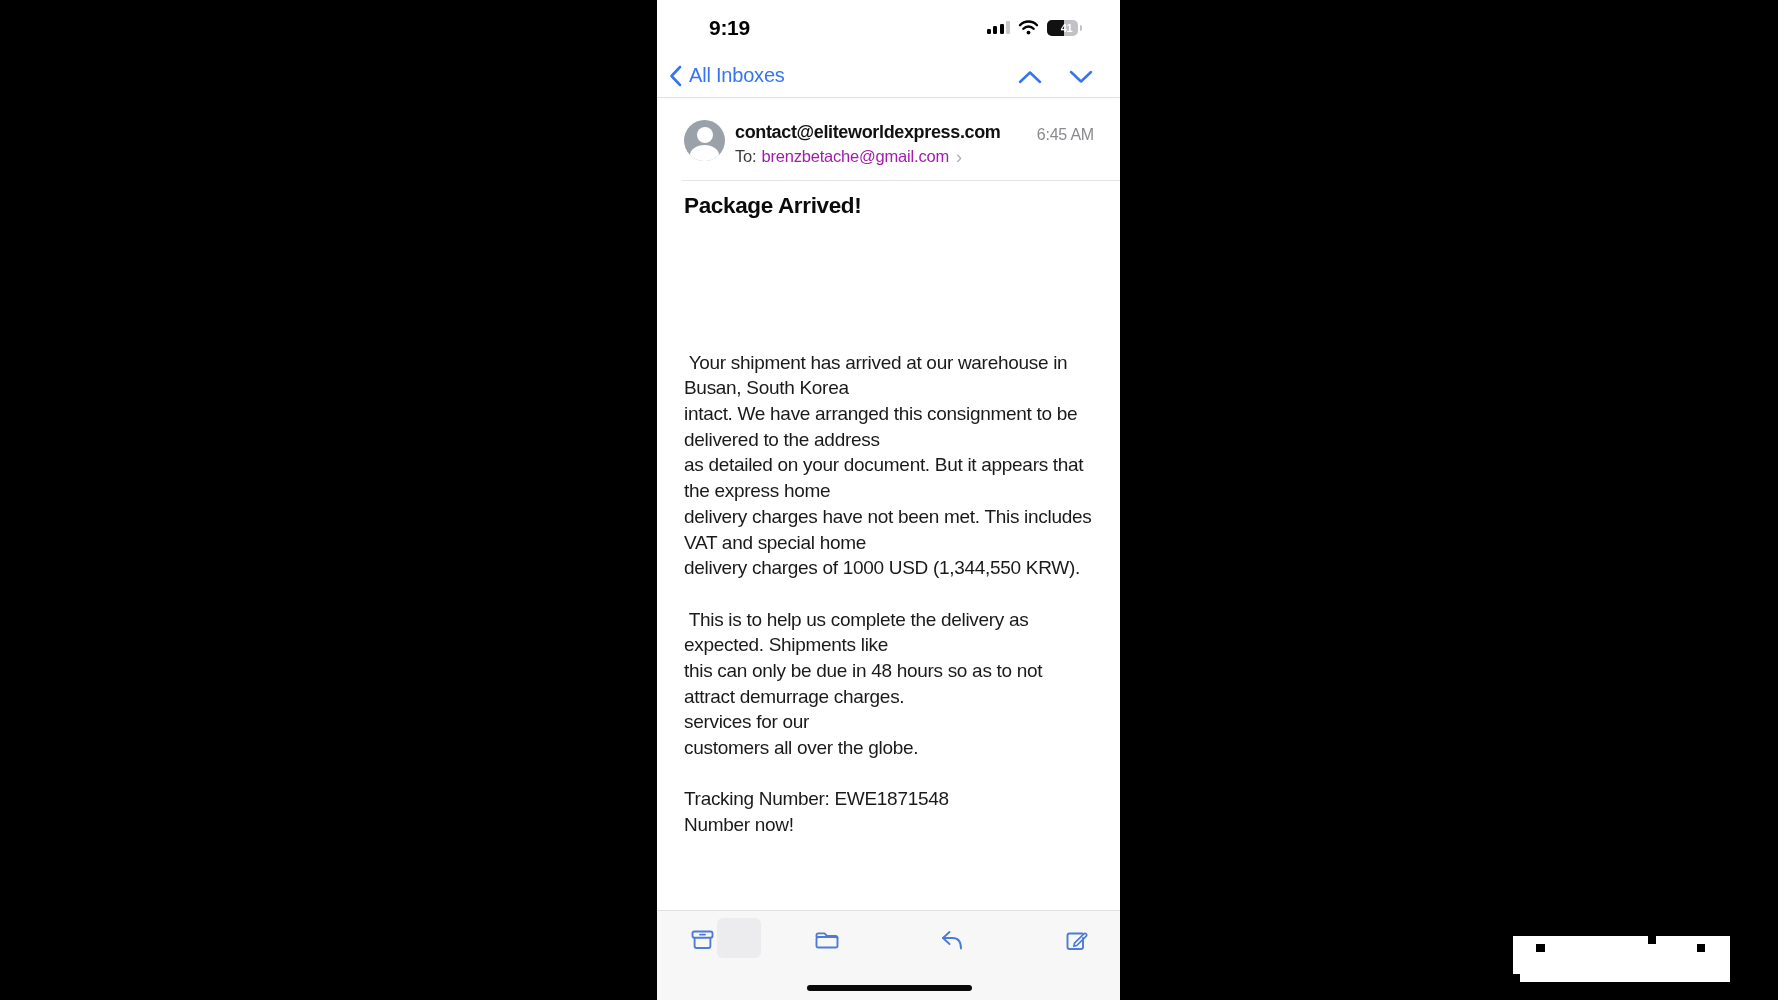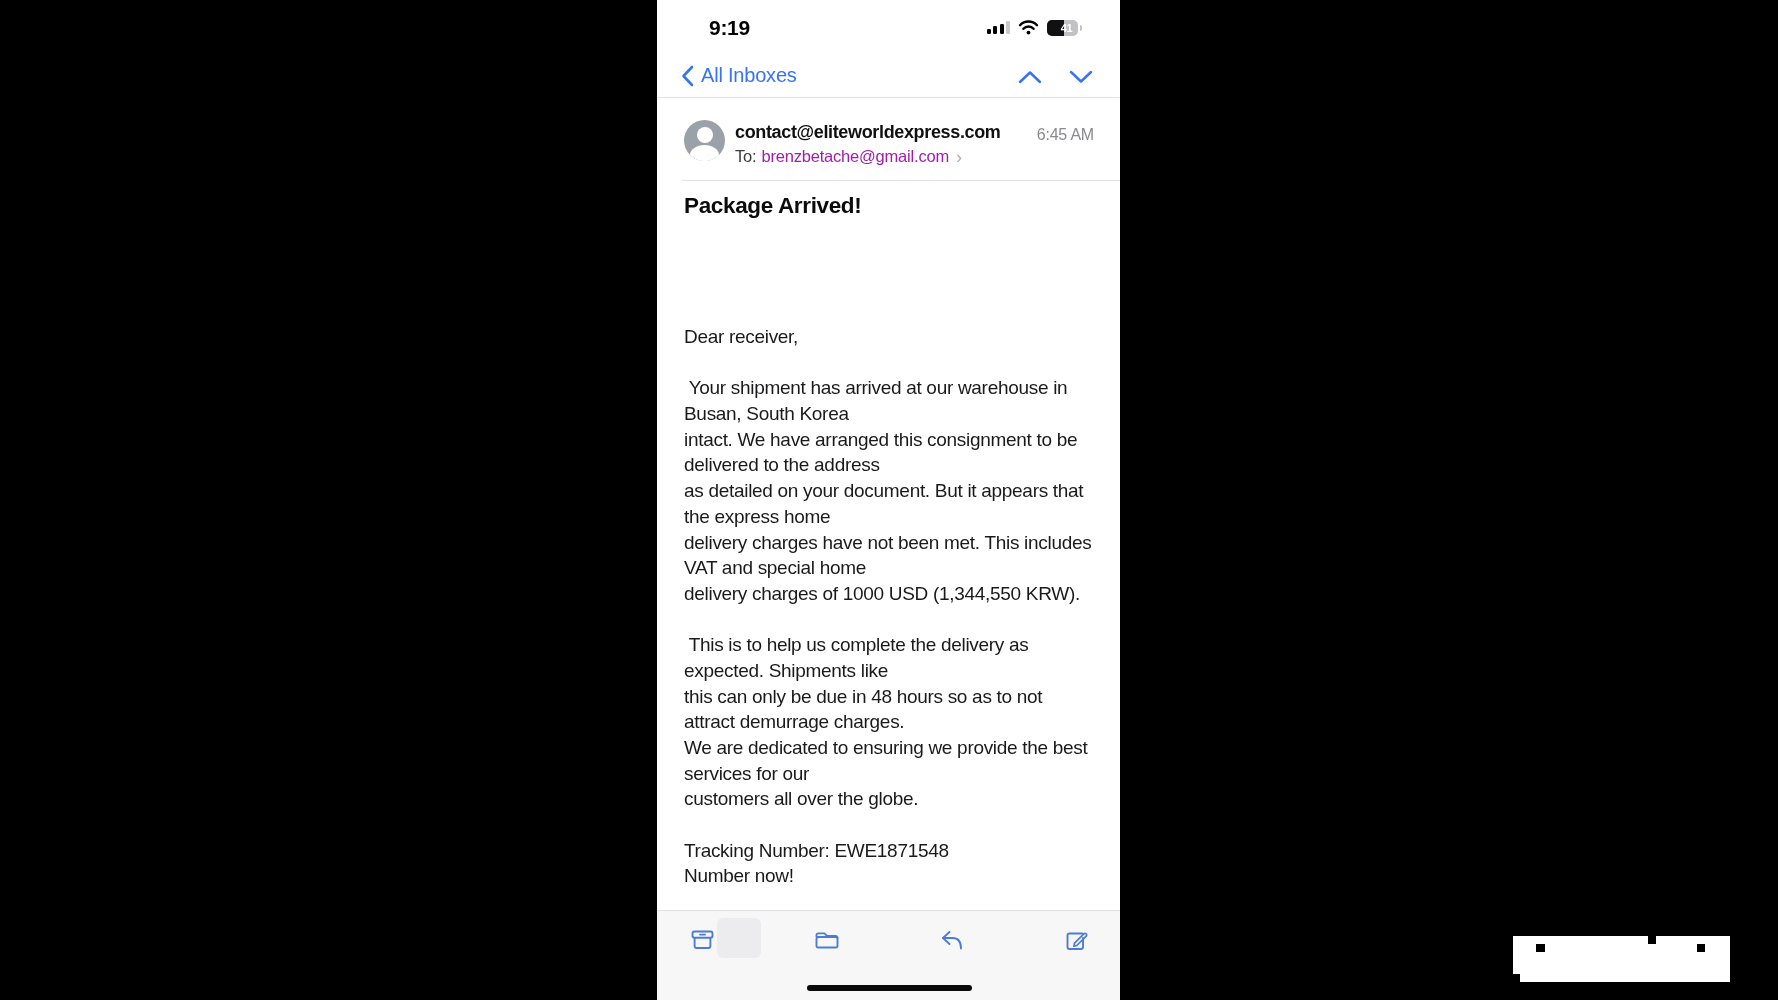--- a/index.html
+++ b/index.html
@@ -30,21 +30,21 @@
     background:#c2c2c6; display:flex; align-items:center; justify-content:center;padding-left:8px;
   }
   .battery .fill { position:absolute; left:0; top:0; bottom:0; width:55%; background:#111; }
   .battery .pct {
     position:relative; z-index:2; color:#fff; font-size:11px; font-weight:700; letter-spacing:-0.4px;
   }
   .battery-tip { width:2px; height:5.5px; border-radius:0 2px 2px 0; background:#c2c2c6; margin-left:-6px; }
 
   
   .nav-back {
-    position:absolute; left:24px; top:64px; display:flex; align-items:center; gap:7px;
+    position:absolute; left:12px; top:64px; display:flex; align-items:center; gap:7px;
     color:#3674f2; font-size:20px; letter-spacing:-0.2px; cursor:default;
   }
   .nav-arrows {
     position:absolute; right:27px; top:70px; display:flex; gap:27px; align-items:center;
   }
   .nav-divider {
     position:absolute; left:0; right:0; top:97px; height:1px; background:#e2e2e5;
     box-shadow:0 1px 3px rgba(0,0,0,0.05);
   }
 
@@ -178,37 +178,35 @@
     <div class="header-time">6:45 AM</div>
     <div class="to-line">
       <span class="to-label">To:</span>
       <span class="to-address">brenzbetache@gmail.com</span>
       <span class="to-chevron">›</span>
     </div>
     <div class="header-divider"></div>
 
     <div class="subject">Package Arrived!</div>
     <div class="body-text">
-        <div class="line">Dear receiver,</div>
         <div class="line"></div>
         <div class="line"> Your shipment has arrived at our warehouse in</div>
         <div class="line">Busan, South Korea</div>
         <div class="line">intact. We have arranged this consignment to be</div>
         <div class="line">delivered to the address</div>
         <div class="line">as detailed on your document. But it appears that</div>
         <div class="line">the express home</div>
         <div class="line">delivery charges have not been met. This includes</div>
         <div class="line">VAT and special home</div>
         <div class="line">delivery charges of 1000 USD (1,344,550 KRW).</div>
         <div class="line"></div>
         <div class="line"> This is to help us complete the delivery as</div>
         <div class="line">expected. Shipments like</div>
         <div class="line">this can only be due in 48 hours so as to not</div>
         <div class="line">attract demurrage charges.</div>
-        <div class="line">We are dedicated to ensuring we provide the best</div>
         <div class="line">services for our</div>
         <div class="line">customers all over the globe.</div>
         <div class="line"></div>
         <div class="line">Tracking Number: EWE1871548</div>
         <div class="line">Number now!</div>
       </div>
 
     <div class="toolbar">
       <div class="tap-highlight"></div>
       <div class="toolbar-icons">

